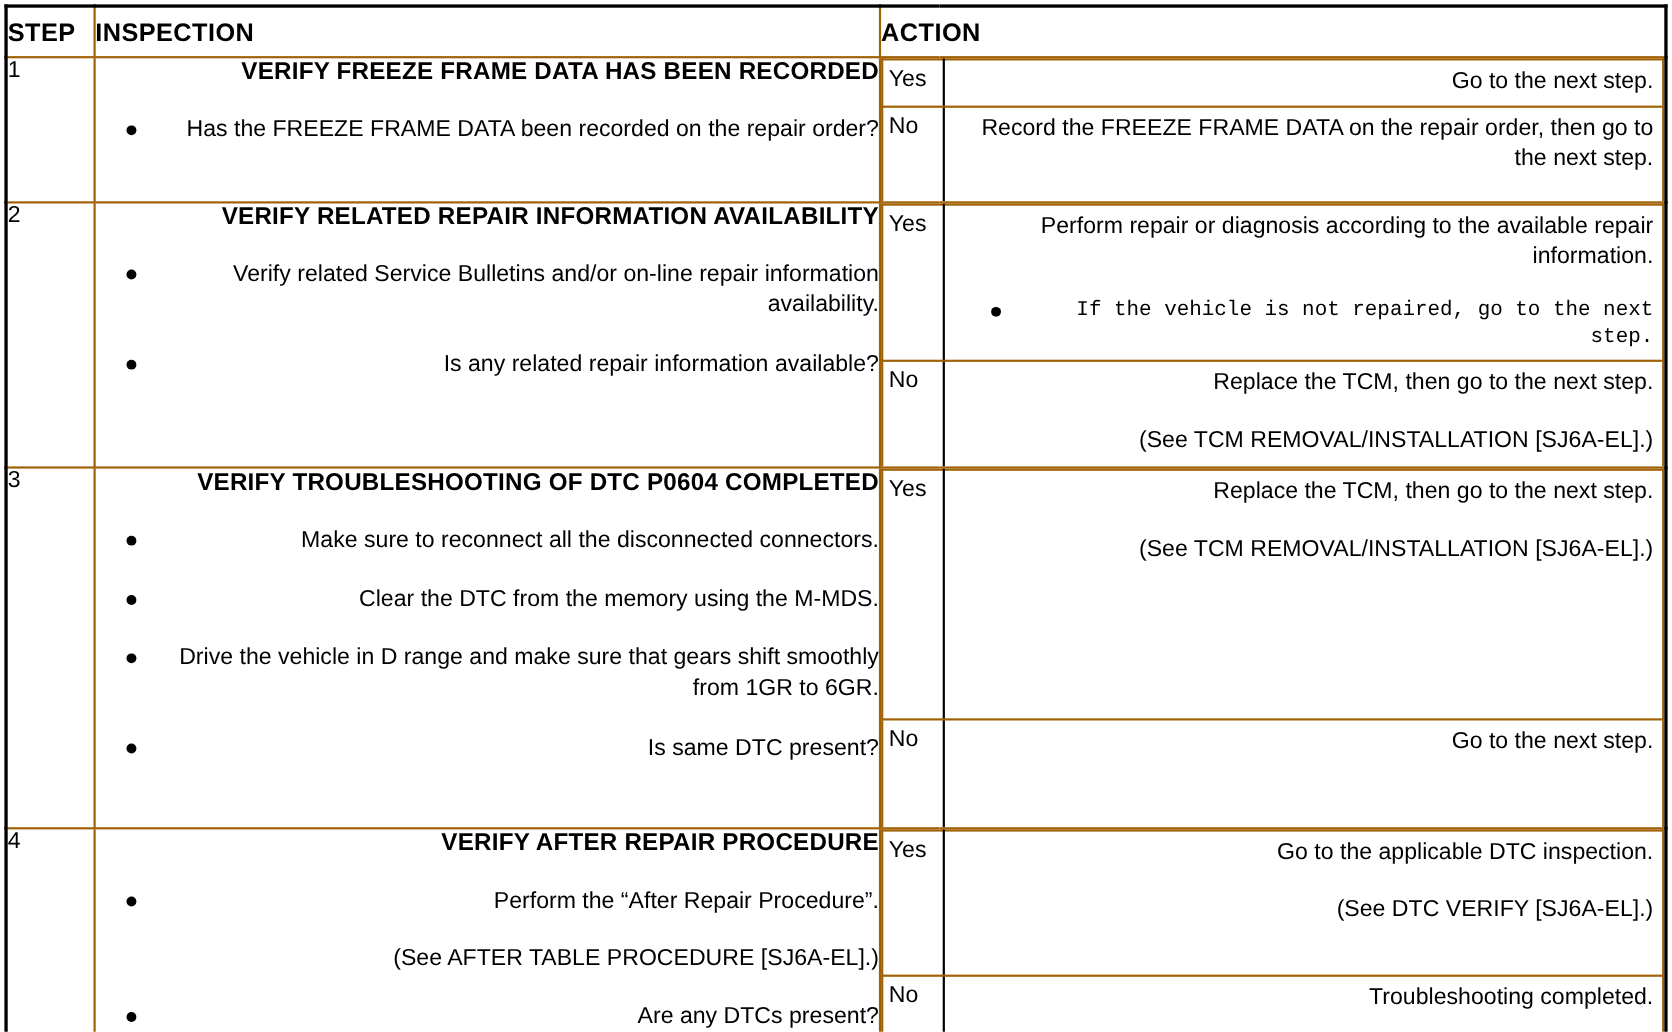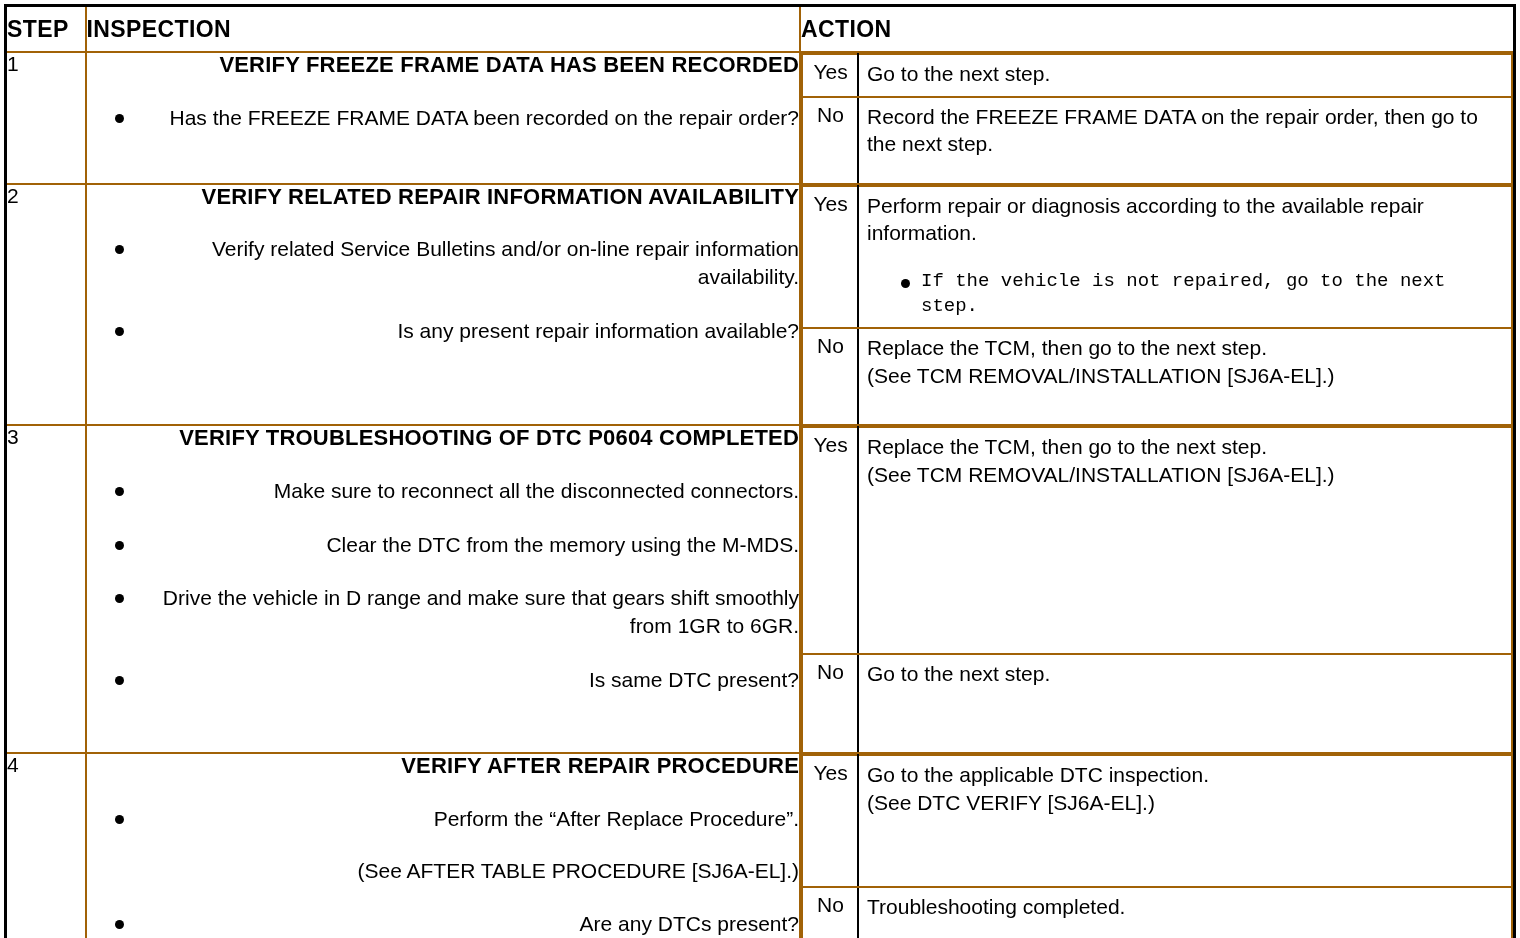--- a/index.html
+++ b/index.html
@@ -102,31 +102,33 @@
     display: block;
     margin-top: 24px;
   }
 
   
   .yn {
     font-size: 21px;
     line-height: 1.1;
     padding: 5px 4px 0 5px;
     white-space: nowrap;
-    text-align: center;
+    text-align: left;
   }
   .act {
     font-size: 21px;
     line-height: 1.32;
     padding: 5px 8px 8px 8px;
+    text-align: right;
   }
   .act p {
     margin: 0;
   }
   .act p + p {
+    margin-top: 24px;
   }
   ul.sublist {
     list-style: none;
     margin: 22px 0 0 0;
     padding: 0;
   }
   ul.sublist > li {
     position: relative;
     padding-left: 54px;
     font-size: 19px;
@@ -229,21 +231,21 @@
             </table>
       </td>
     </tr>
 
     <tr class="r2">
       <td class="stepnum">2</td>
       <td class="insp">
         <div class="insp-title">VERIFY RELATED REPAIR INFORMATION AVAILABILITY</div>
         <ul class="blist">
           <li>Verify related Service Bulletins and/or on-line repair information availability.</li>
-          <li>Is any present repair information available?</li>
+          <li>Is any related repair information available?</li>
         </ul>
       </td>
       <td class="actionwrap" colspan="2">
         <table class="nested">
           <tbody>
                 <tr>
             <td class="yncol sub-a">
               <div class="yn">Yes</div>
             </td>
             <td class="sub-a">
@@ -310,21 +312,21 @@
             </table>
       </td>
     </tr>
 
     <tr class="r4">
       <td class="stepnum">4</td>
       <td class="insp">
         <div class="insp-title">VERIFY AFTER REPAIR PROCEDURE</div>
         <ul class="blist">
           <li>
-            <span>Perform the “After Replace Procedure”.</span>
+            <span>Perform the “After Repair Procedure”.</span>
             <span class="cont">(See AFTER TABLE PROCEDURE [SJ6A-EL].)</span>
           </li>
           <li>Are any DTCs present?</li>
         </ul>
       </td>
       <td class="actionwrap" colspan="2">
         <table class="nested">
           <tbody>
                 <tr>
             <td class="yncol sub-a">

